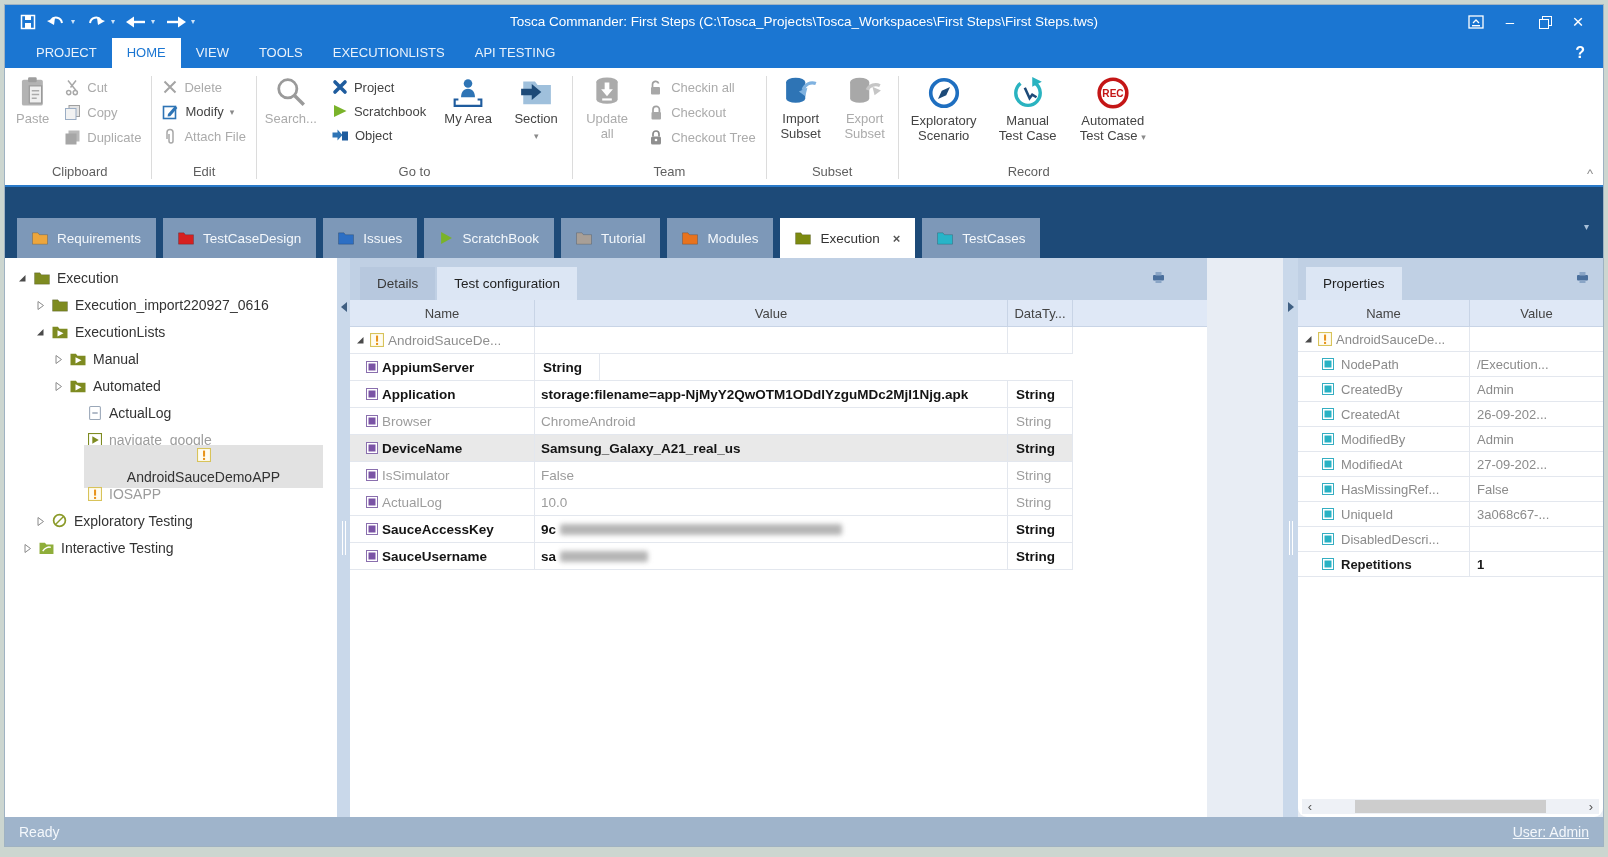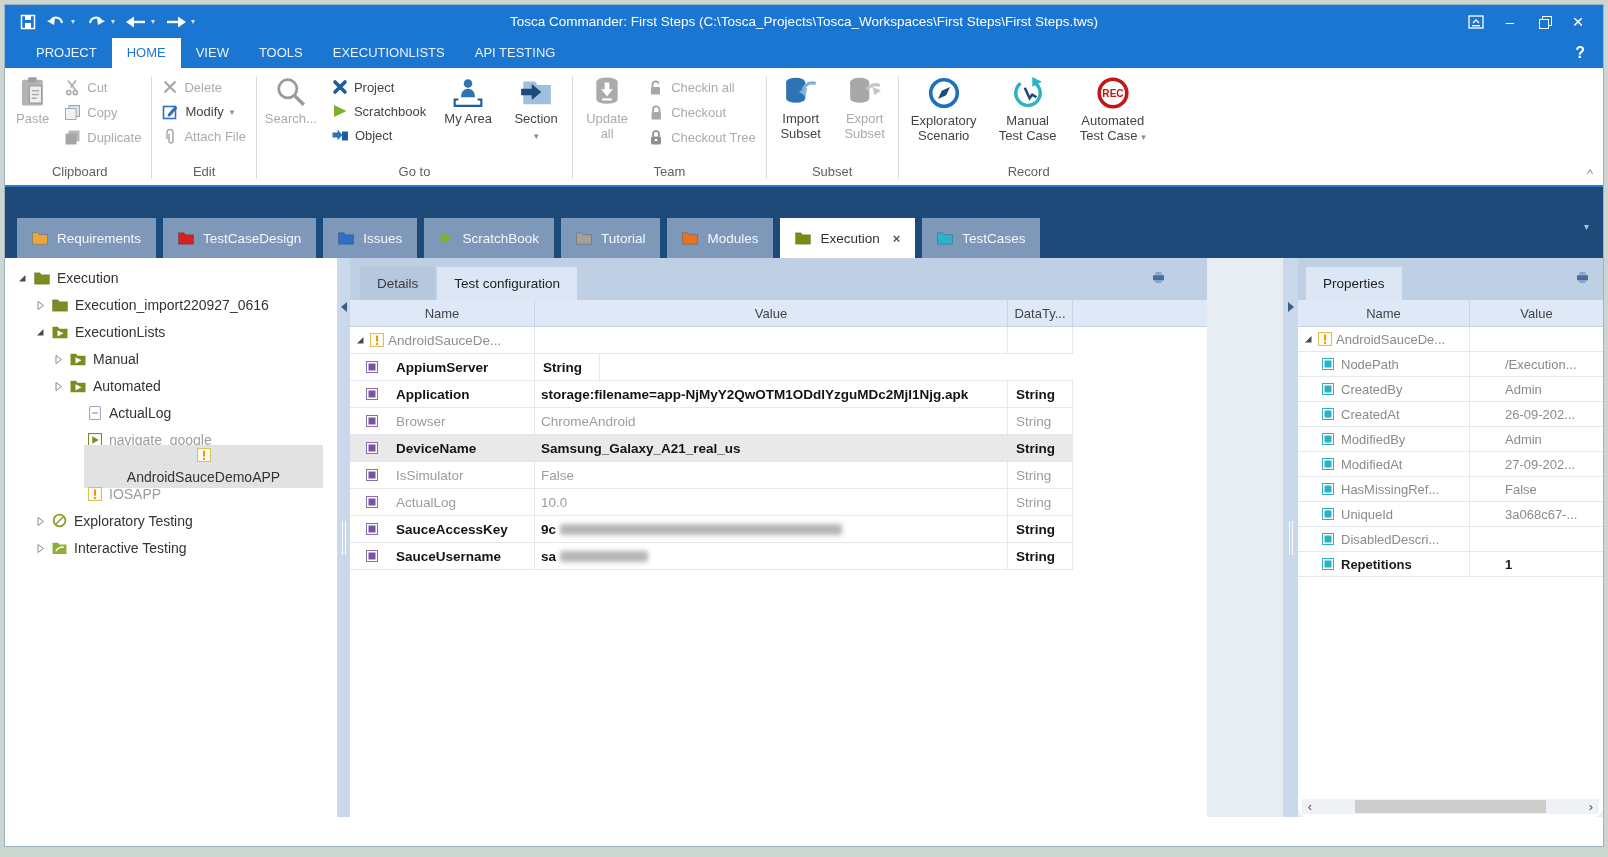--- a/index.html
+++ b/index.html
@@ -69,38 +69,38 @@
   .pin { position:absolute; right:40px; top:12px; cursor:pointer; }
 
   .grid { position:absolute; top:42px; left:0; right:0; bottom:0; background:#fff; overflow:hidden; }
   .ghead { height:27px; background:#dfe8f6; border-bottom:1px solid #c8d4e6; display:flex; font-size:13px; color:#444; }
   .ghead .hc { display:flex; align-items:center; justify-content:center; border-right:1px solid #c8d4e6; }
   .grow { display:flex; width:723px; border-bottom:1px solid #e3e7ee; background:#fff; font-size:13.5px; min-height:27px; align-items:stretch; color:#2b2b2b; }
   .grow.em-bold { font-weight:bold; color:#141414; }
   .grow.em-muted { color:#9c9c9c; }
   .grow.group { color:#8f8f8f; }
   .grow.selected { background:#e9e9e9; }
-  .cname { width:185px; border-right:1px solid #e3e7ee; display:flex; align-items:center; padding-left:16px; gap:18px; flex:0 0 auto; }
+  .cname { width:185px; border-right:1px solid #e3e7ee; display:flex; align-items:center; padding-left:16px; gap:4px; flex:0 0 auto; }
   .grow.group .cname { padding-left:4px; gap:4px; }
   .cval { width:473px; border-right:1px solid #e3e7ee; display:flex; align-items:center; padding:3px 6px; flex:0 0 auto; flex-wrap:wrap; }
   .cval.wrapval { word-break:break-all; display:block; line-height:19px; padding-top:4px; }
   .ctype { width:65px; border-right:1px solid #e3e7ee; display:flex; align-items:center; padding-left:8px; flex:0 0 auto; }
   .blur { display:inline-block; height:11px; background:#b5b5b5; filter:blur(2.5px); border-radius:2px; margin:0 4px; vertical-align:-1px; }
   .texp svg, .gexp svg { display:block; }
 
   .props-panel { position:absolute; left:1293px; top:0; width:305px; height:100%; background:#fff;border-radius:9px; }
   .props-panel .pane-tabs { padding-left:8px; }
   .props-panel .pin { right:12px; }
   .pghead { height:27px; background:#dfe8f6; border-bottom:1px solid #c8d4e6; display:flex; font-size:13px; color:#444; }
   .pghead .hc { display:flex; align-items:center; justify-content:center; border-right:1px solid #c8d4e6; }
   .prow { display:flex; min-height:25px; border-bottom:1px solid #e3e7ee; font-size:13px; color:#8b8b8b; align-items:stretch; }
   .prow.em-bold { color:#1a1a1a; font-weight:bold; }
   .pname { width:172px; border-right:1px solid #e3e7ee; display:flex; align-items:center; padding-left:24px; gap:7px; flex:0 0 auto; }
   .prow.group .pname { padding-left:4px; gap:4px; }
-  .pval { flex:1; display:flex; align-items:center; padding-left:7px; white-space:nowrap; overflow:hidden;margin-left:28px; }
+  .pval { flex:1; display:flex; align-items:center; padding-left:7px; white-space:nowrap; overflow:hidden; }
   .hscroll { position:absolute; bottom:3px; left:4px; right:4px; height:15px; background:#eef1f6; display:flex; align-items:center; }
   .hs-arrow { width:16px; text-align:center; color:#555; font-size:13px; line-height:15px; cursor:pointer; }
   .hs-track { flex:1; position:relative; height:100%; }
   .hs-thumb { position:absolute; left:14%; width:72%; top:1px; bottom:1px; background:#cdcdcd; cursor:pointer; }
 
   
   .statusbar { height:29px; background:#9fb4cb; color:#f4f8fc; display:flex; align-items:center; justify-content:space-between; padding:0 14px; font-size:14px; flex:0 0 auto; }
   .user-link { text-decoration:underline; cursor:pointer; }
 </style>
 </head>
@@ -643,21 +643,21 @@
           <span class="twrap">
             <span class="ricon">
               <svg width="15" height="15" viewBox="0 0 14 14">
                 <circle cx="7" cy="7" r="5.5" fill="none" stroke="#8a9a28" stroke-width="1.6"></circle>
                 <path d="M3.5 10.5 L10.5 3.5" stroke="#8a9a28" stroke-width="1.4"></path>
               </svg>
             </span>
             <span class="tlabel">Exploratory Testing</span>
           </span>
         </div>
-        <div class="trow" style="padding-left: 26px;">
+        <div class="trow" style="padding-left: 13px;">
           <span class="texp">
             <svg width="12" height="12" viewBox="0 0 12 12">
               <polygon points="4,2.5 9.5,6.5 4,10.5" fill="#fff" stroke="#8a8a8a"></polygon>
             </svg>
           </span>
           <span class="twrap">
             <span class="ricon">
               <svg width="15" height="14" viewBox="0 0 14 13">
                 <path d="M.5 1.5h5l1.4 1.8h6.6v8.7H.5z" fill="#8fae3a"></path>
                 <path d="M3.5 9.5c2-3.5 5.5-4.5 7.5-3.5" stroke="#fff" stroke-width="1.3" fill="none"></path>
@@ -1021,13 +1021,17 @@
       <div class="hscroll">
         <span class="hs-arrow">‹</span>
         <span class="hs-track">
             <span class="hs-thumb"></span>
           </span>
         <span class="hs-arrow">›</span>
       </div>
     </div>
   </div>
 
+  <div class="statusbar">
+    <span>Ready</span>
+    <span class="user-link">User: Admin</span>
+  </div>
 </div>
 
 </body></html>

